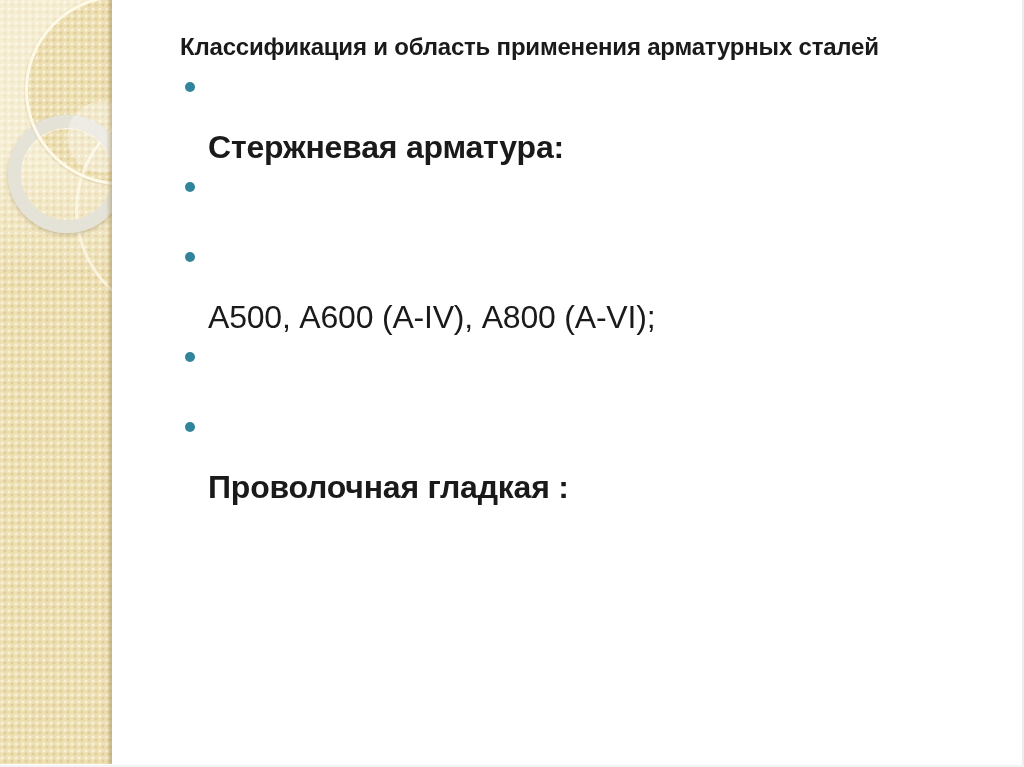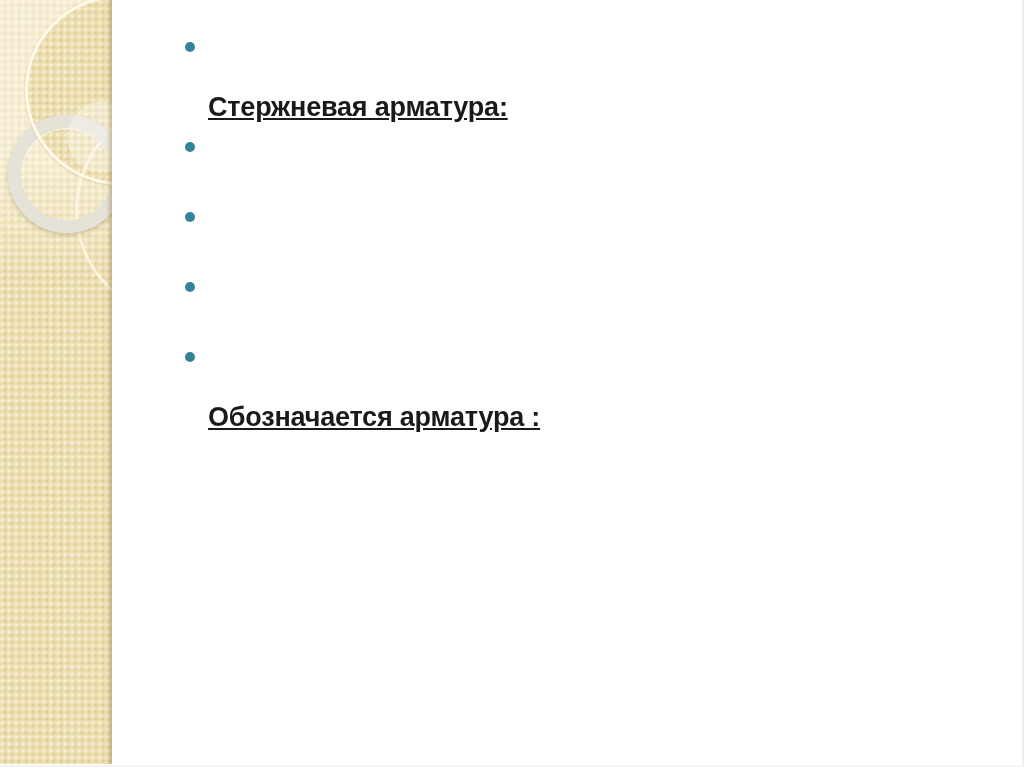--- a/index.html
+++ b/index.html
@@ -84,25 +84,24 @@
     margin: 0 0 10px 0;
   }
   ul.bullets {
     list-style: none;
     margin: 0; padding: 0;
   }
   ul.bullets li {
     position: relative;
     padding-left: 28px;
     margin-bottom: 10px;
-    font-size: 27px;
+    font-size: 32px;
     line-height: 30px;
     letter-spacing: -0.2px;
     white-space: pre-line;
-    text-decoration: underline;
   }
   ul.bullets li.bold { font-weight: bold; }
   .dot {
     position: absolute; left: 5px; top: 10px;
     width: 10px; height: 10px;
     border-radius: 50%;
     background: var(--bullet-color, #31849B);
   }
 </style>
 </head>
@@ -113,37 +112,39 @@
   <div class="sidebar">
     <div class="glow"></div>
     <div class="ring-thin-2"></div>
     <div class="ring-thick"></div>
     <div class="circle-mini"></div>
     <div class="ring-thin-1"></div>
     <div class="sidebar-edge"></div>
   </div>
 
   <div class="content">
+    <h1 class="title">Классификация и область применения арматурных сталей</h1>
     <ul class="bullets">
         <li class="bold">
     <span class="dot"></span>
     <span>Стержневая арматура:</span>
   </li>
         <li>
     <span class="dot"></span>
   </li>
         <li>
     <span class="dot"></span>
+    <span>А500, А600 (А-IV), А800 (А-VI);</span>
   </li>
         <li>
     <span class="dot"></span>
   </li>
         <li class="bold">
     <span class="dot"></span>
-    <span>Обозначается арматура :</span>
+    <span>Проволочная гладкая :</span>
   </li>
         <li>
     
     
   </li>
       </ul>
   </div>
 
   <div class="edge-right"></div>
   <div class="edge-bottom"></div>

